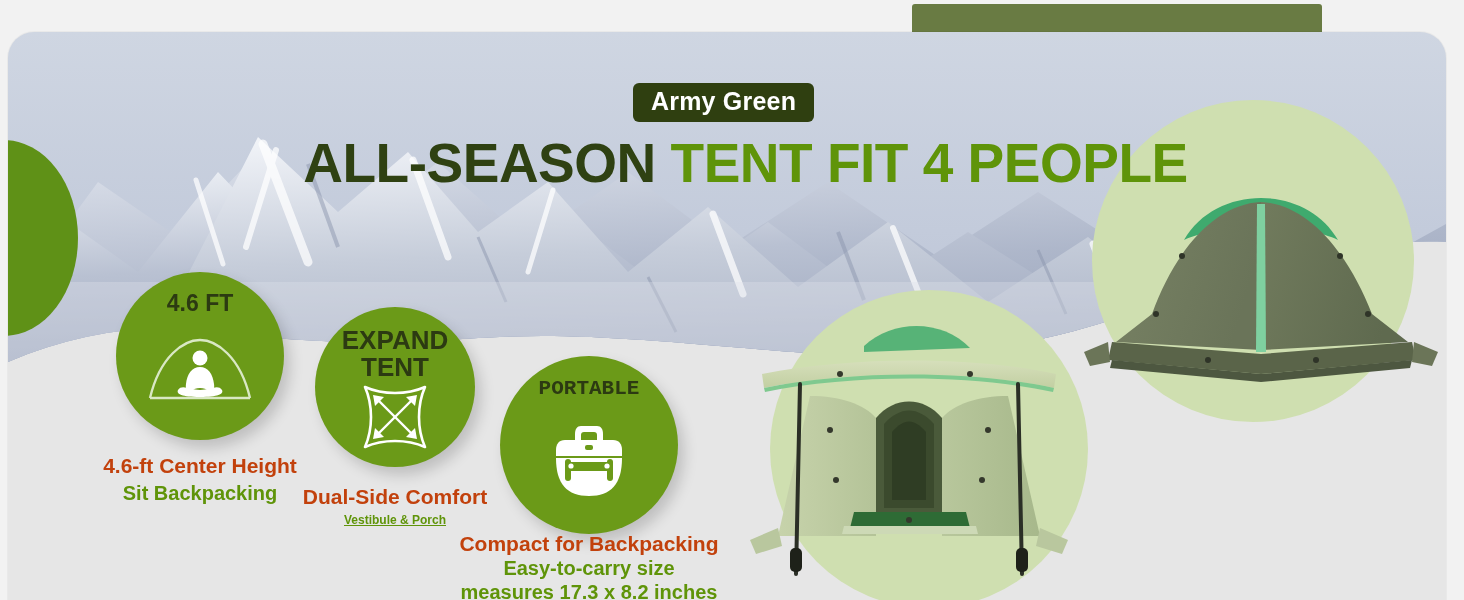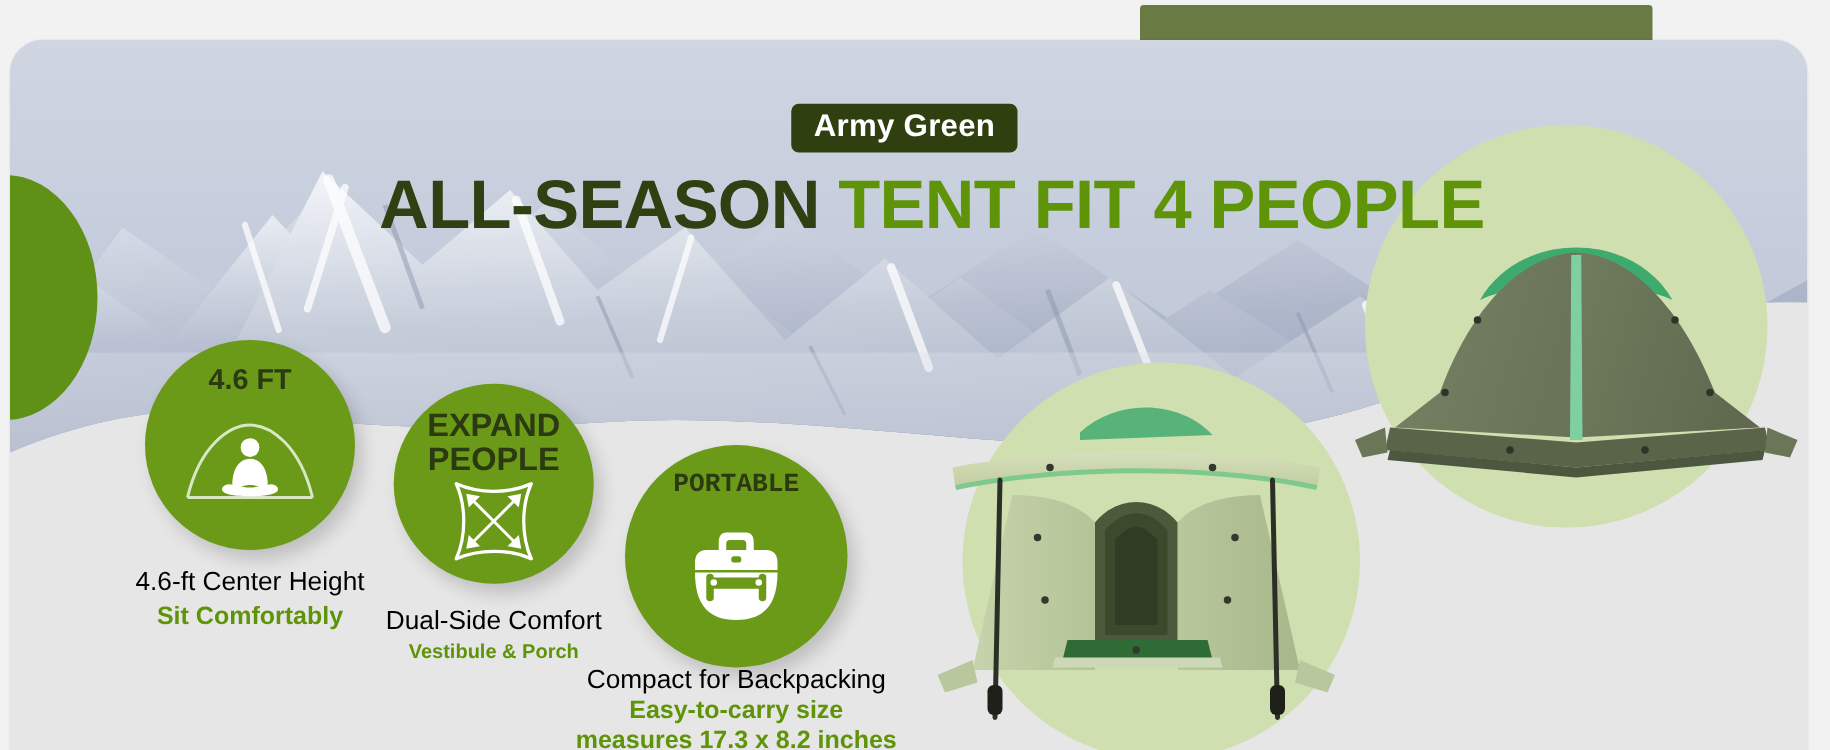--- a/index.html
+++ b/index.html
@@ -42,40 +42,40 @@
   .headline .lime{color:#5f9409;}
 
   
   .feat{position:absolute;z-index:6;}
   .feat .disc{position:absolute;left:0;top:0;border-radius:50%;background:#6b9a18;
               box-shadow:6px 8px 14px rgba(0,0,0,.17);}
   .feat .disc .cap{position:absolute;left:0;right:0;text-align:center;
                    color:#2c3a12;font-weight:bold;line-height:1.02;}
   .feat .disc .art{position:absolute;left:0;right:0;display:flex;justify-content:center;}
   .feat .below{position:absolute;text-align:center;white-space:nowrap;}
-  .feat .below .t1{color:#000000;font-weight:normal;}
+  .feat .below .t1{color:#c2410c;font-weight:bold;}
   .feat .below .t2{color:#5f9409;font-weight:bold;}
 
   
   #feat1{left:108px;top:240px;width:340px;height:210px;}
   #feat1 .disc{width:168px;height:168px;left:0;top:0;}
   #feat1 .disc .cap{top:20px;font-size:23px;}
   #feat1 .disc .art{top:62px;}
   #feat1 .below{left:-20px;top:182px;width:208px;}
   #feat1 .below .t1{font-size:21px;}
   #feat1 .below .t2{font-size:20px;margin-top:4px;}
 
   
   #feat2{left:307px;top:275px;width:340px;height:220px;}
   #feat2 .disc{width:160px;height:160px;left:0;top:0;}
   #feat2 .disc .cap{top:20px;font-size:26px;}
   #feat2 .disc .art{top:74px;}
   #feat2 .below{left:-76px;top:178px;width:312px;}
   #feat2 .below .t1{font-size:21px;}
-  #feat2 .below .t2{font-size:16px;margin-top:4px;}
+  #feat2 .below .t2{font-size:12px;margin-top:4px;text-decoration:underline;}
 
   
   #feat3{left:492px;top:308px;width:340px;height:240px;}
   #feat3 .disc{width:178px;height:178px;left:0;top:16px;font-family:Liberation Mono, monospace;}
   #feat3 .disc .cap{top:22px;font-size:21px;}
   #feat3 .disc .art{top:62px;}
   #feat3 .below{left:-112px;top:192px;width:402px;}
   #feat3 .below .t1{font-size:21px;}
   #feat3 .below .t2{font-size:20px;margin-top:1px;}
 
@@ -287,29 +287,29 @@
                        C50,55 52,54 56,54 C60,54 62,55 64,56
                        C68,58 71,56 70,50 C69,40 64,33 56,33 Z"></path>
               <path d="M34,56 C38,50 46,56 56,56 C66,56 74,50 78,56
                        C80,60 74,63 56,63 C38,63 32,60 34,56 Z"></path>
             </g>
           </svg>
         </div>
       </div>
       <div class="below">
         <div class="t1">4.6-ft Center Height</div>
-        <div class="t2">Sit Comfortably</div>
+        <div class="t2">Sit Backpacking</div>
       </div>
     </div>
 
     <div class="feat" id="feat2">
       <div class="disc">
         <div class="cap">
           <div>EXPAND</div>
-          <div>PEOPLE</div>
+          <div>TENT</div>
         </div>
         <div class="art">
           <svg width="72" height="72" viewBox="0 0 72 72">
             <path d="M6,6 C24,14 48,14 66,6 C58,24 58,48 66,66
                      C48,58 24,58 6,66 C14,48 14,24 6,6 Z" fill="none" stroke="#ffffff" stroke-width="2.6" stroke-linejoin="round"></path>
             <g stroke="#ffffff" stroke-width="2.4" stroke-linecap="round" fill="none">
               <path d="M36,36 L17,17"></path>
                 <path d="M36,36 L55,17"></path>
               <path d="M36,36 L17,55"></path>
                 <path d="M36,36 L55,55"></path>

